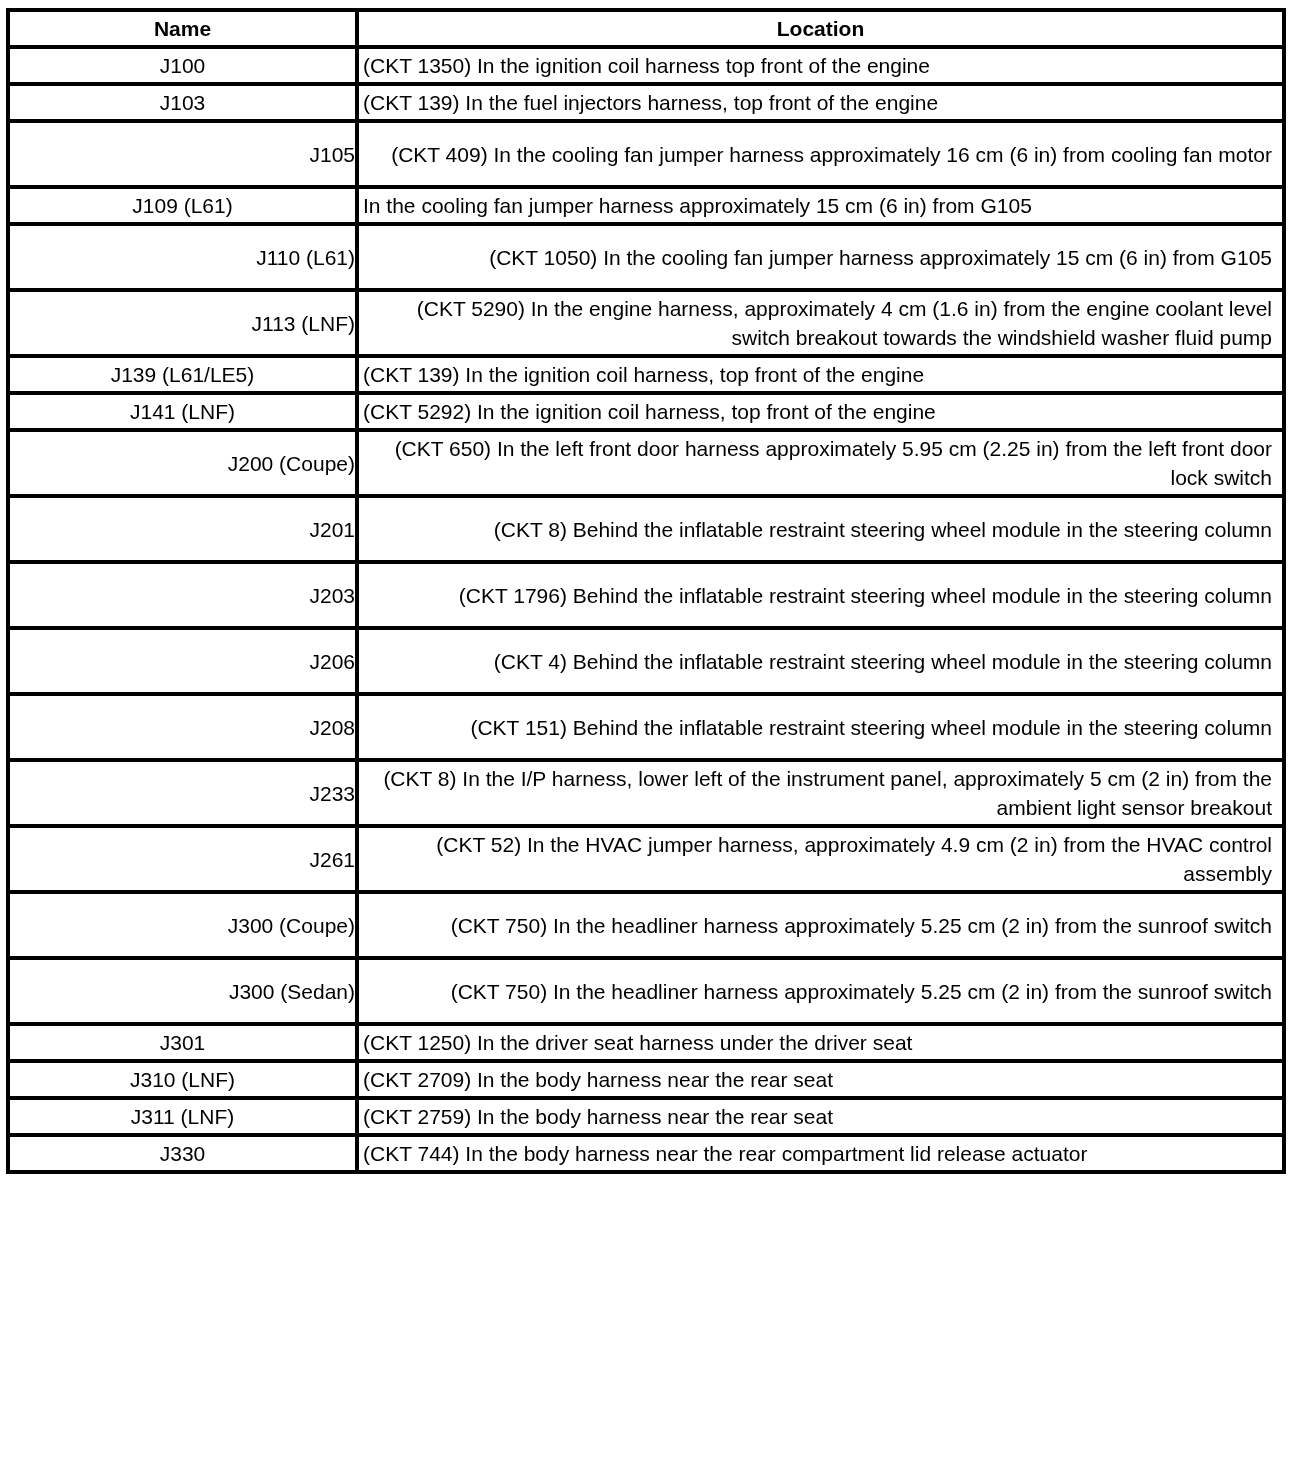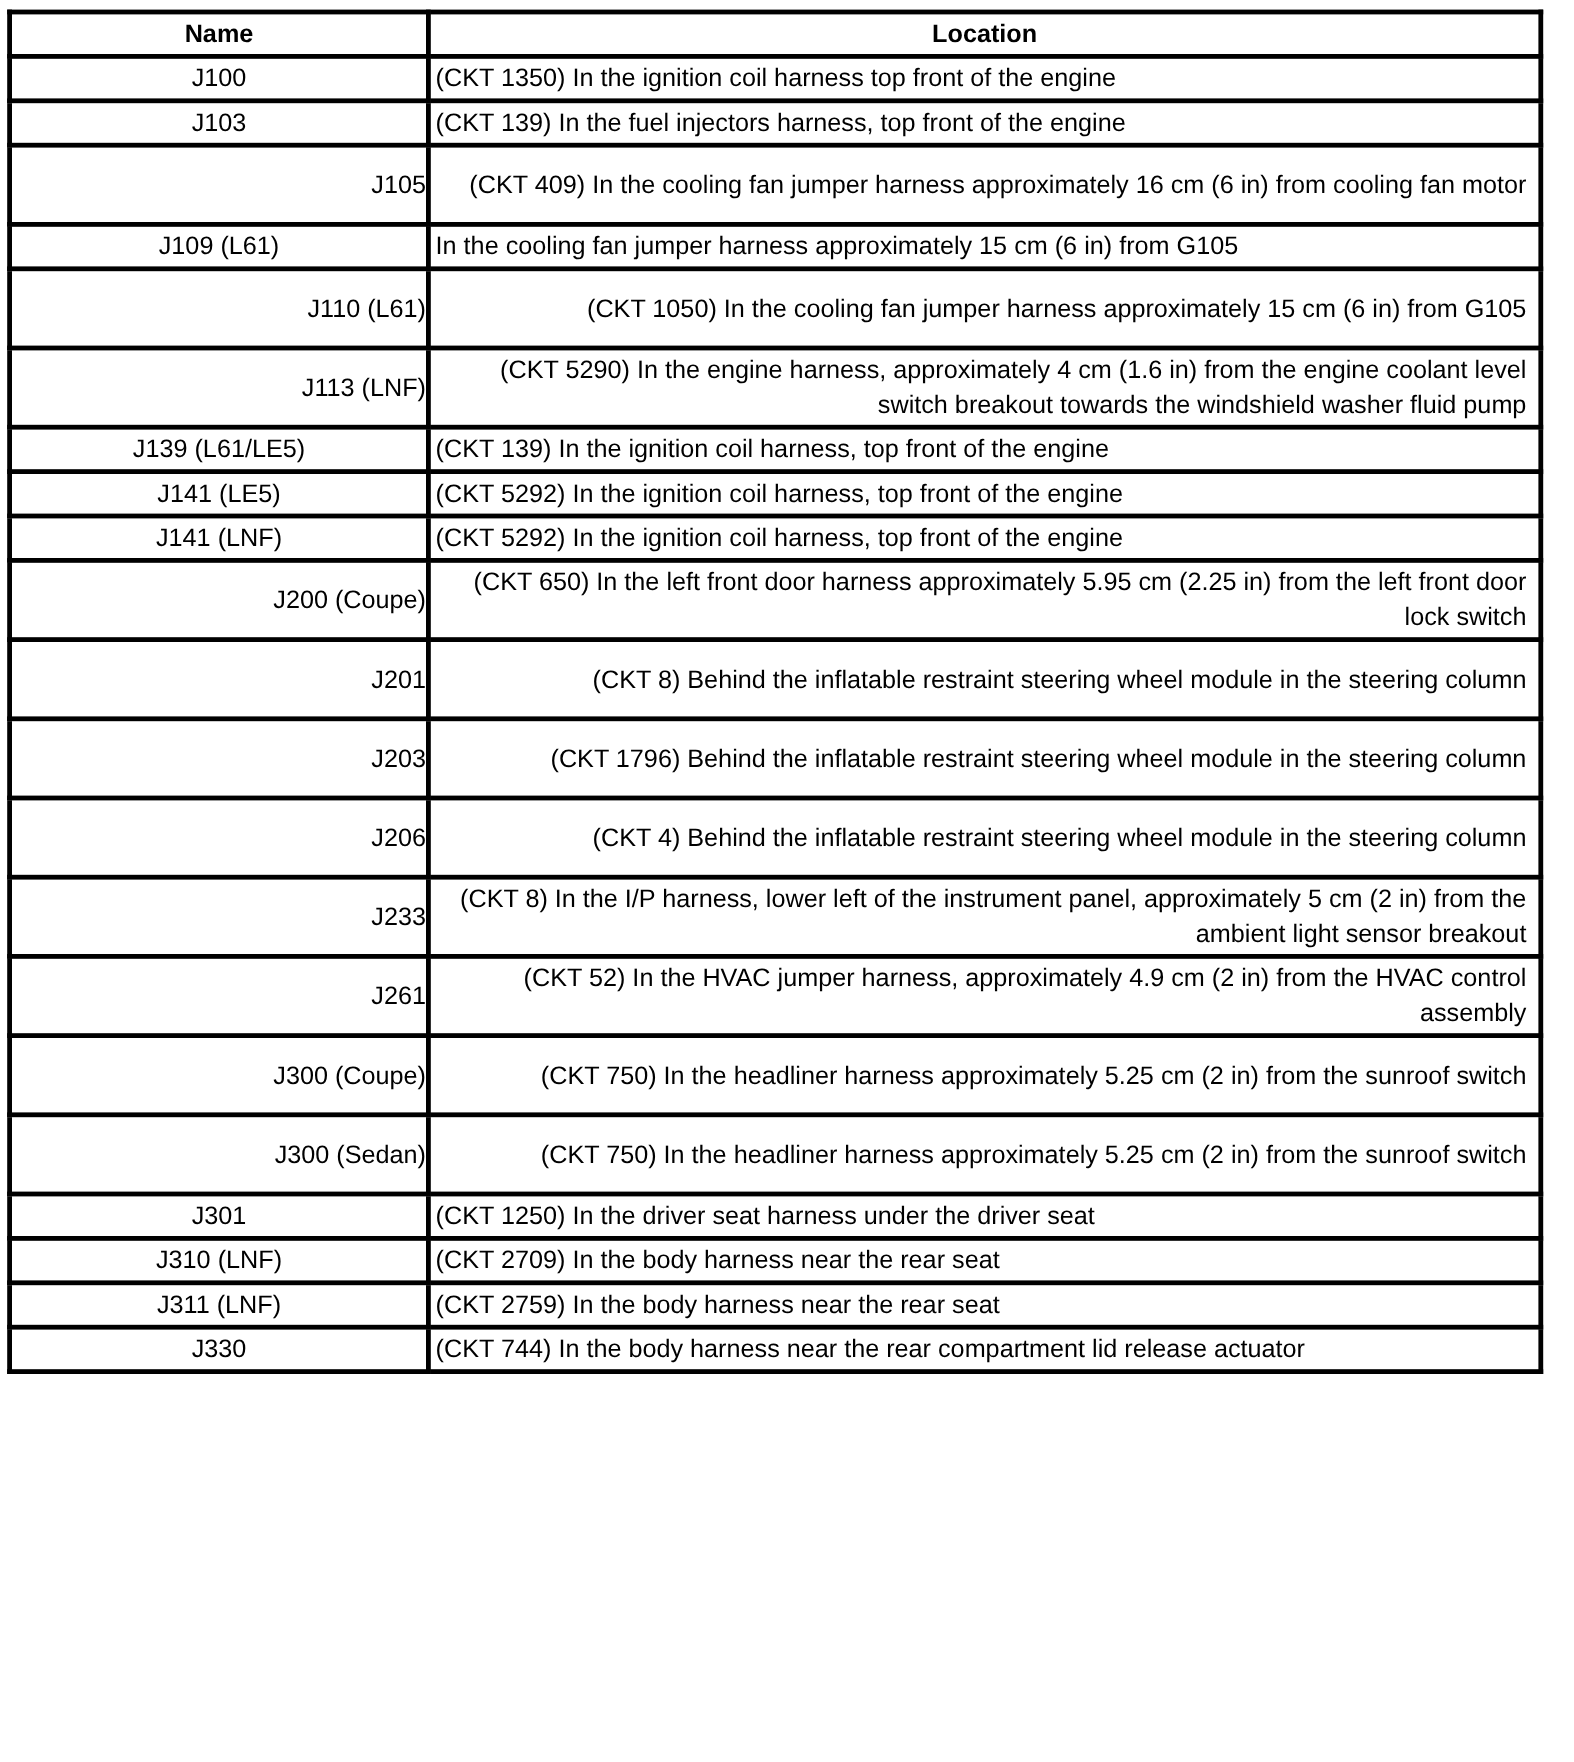--- a/index.html
+++ b/index.html
@@ -91,42 +91,42 @@
         </tr>
         <tr class="double">
           <td class="name">J113 (LNF)</td>
           <td class="loc">(CKT 5290) In the engine harness, approximately 4 cm (1.6 in) from the engine coolant level switch breakout towards the windshield washer fluid pump</td>
         </tr>
         <tr class="single">
           <td class="name">J139 (L61/LE5)</td>
           <td class="loc">(CKT 139) In the ignition coil harness, top front of the engine</td>
         </tr>
         <tr class="single">
-          <td class="name">J141 (LE5)</td>
-          <td class="loc">(CKT 5292) In the ignition coil harness, top front of the engine</td>
-        </tr>
-        <tr class="single">
           <td class="name">J141 (LNF)</td>
           <td class="loc">(CKT 5292) In the ignition coil harness, top front of the engine</td>
         </tr>
         <tr class="double">
           <td class="name">J200 (Coupe)</td>
           <td class="loc">(CKT 650) In the left front door harness approximately 5.95 cm (2.25 in) from the left front door lock switch</td>
         </tr>
         <tr class="double">
           <td class="name">J201</td>
           <td class="loc">(CKT 8) Behind the inflatable restraint steering wheel module in the steering column</td>
         </tr>
         <tr class="double">
           <td class="name">J203</td>
           <td class="loc">(CKT 1796) Behind the inflatable restraint steering wheel module in the steering column</td>
         </tr>
         <tr class="double">
           <td class="name">J206</td>
           <td class="loc">(CKT 4) Behind the inflatable restraint steering wheel module in the steering column</td>
+        </tr>
+        <tr class="double">
+          <td class="name">J208</td>
+          <td class="loc">(CKT 151) Behind the inflatable restraint steering wheel module in the steering column</td>
         </tr>
         <tr class="double">
           <td class="name">J233</td>
           <td class="loc">(CKT 8) In the I/P harness, lower left of the instrument panel, approximately 5 cm (2 in) from the ambient light sensor breakout</td>
         </tr>
         <tr class="double">
           <td class="name">J261</td>
           <td class="loc">(CKT 52) In the HVAC jumper harness, approximately 4.9 cm (2 in) from the HVAC control assembly</td>
         </tr>
         <tr class="double">

